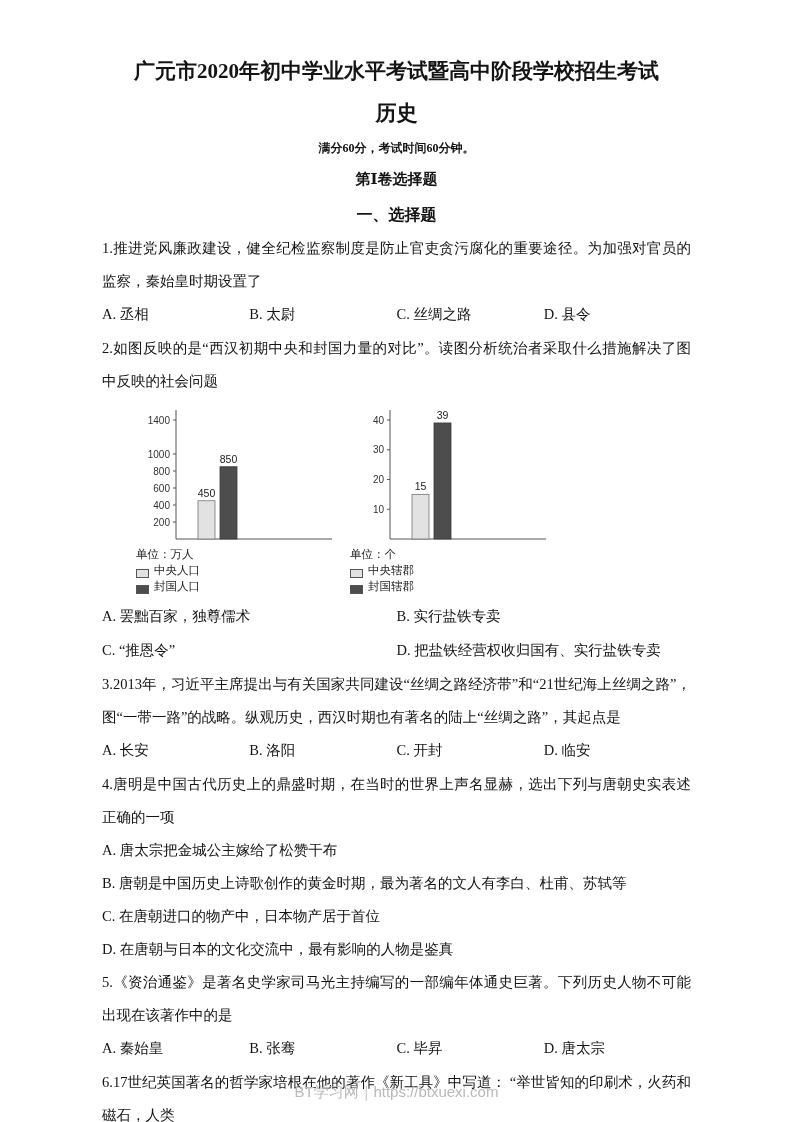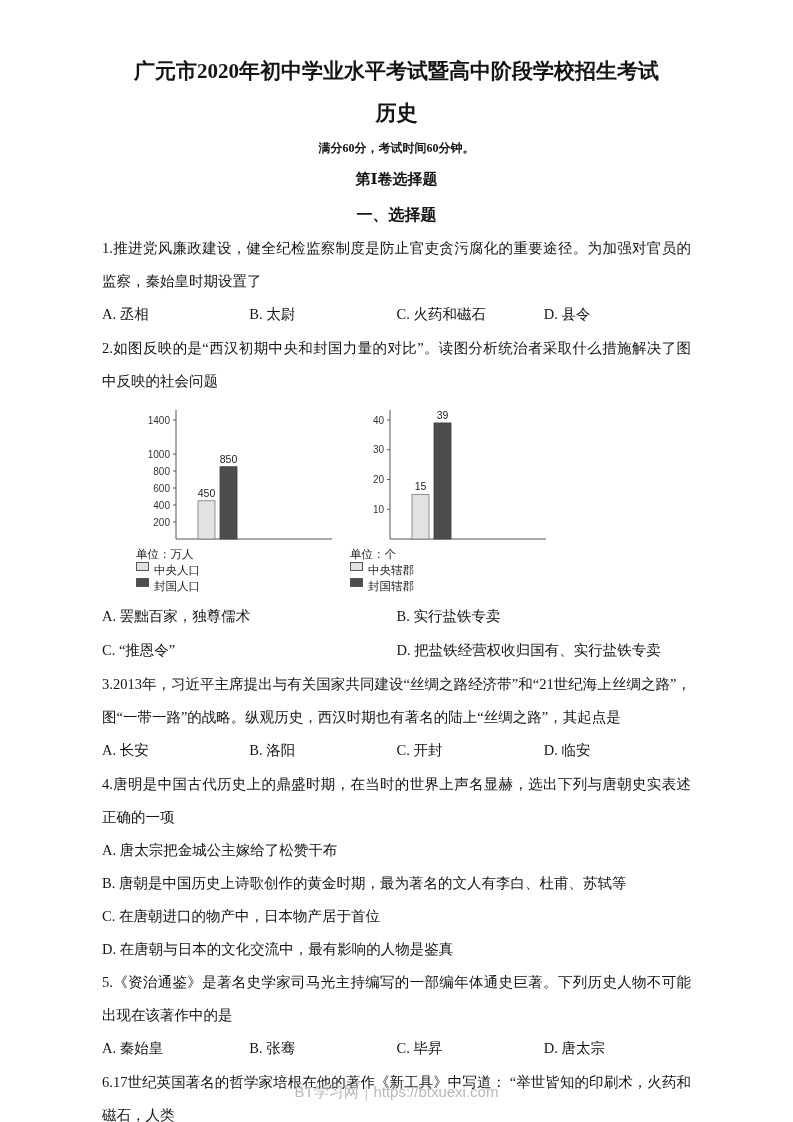--- a/index.html
+++ b/index.html
@@ -20,21 +20,21 @@
   .section-title{font-size:16px;line-height:30px;font-weight:bold;margin:0 0 2px 0;text-align:center;}
   p.stem{font-size:14.5px;line-height:33px;margin:0;text-align:justify;}
   .opt-row{display:grid;font-size:14.5px;line-height:33px;margin:0 0 1px 0;}
   .cols4{grid-template-columns:repeat(4,1fr);}
   .cols2{grid-template-columns:repeat(2,1fr);}
   .opt-line{font-size:14.5px;line-height:33px;}
   .charts{display:flex;gap:14px;margin:6px 0 6px 34px;}
   .chart-block{display:flex;flex-direction:column;}
   .legend{font-size:11.5px;line-height:16px;color:#222;margin-top:2px;
           font-family:"Liberation Sans","DejaVu Sans",sans-serif;}
-  .legend-item{display:flex;align-items:flex-start;}
+  .legend-item{display:flex;align-items:flex-end;}
   .sw{display:inline-block;width:13px;height:9px;margin-right:5px;border:1px solid #555;box-sizing:border-box;}
   .sw.light{background:#e2e2e2;}
   .sw.dark{background:#4d4d4d;}
   svg text{font-family:"Liberation Sans","DejaVu Sans",sans-serif;}
   .watermark{
     position:absolute;left:0;right:0;bottom:20px;
     text-align:center;color:#b9b9b9;font-size:15px;
     font-family:"Liberation Sans","DejaVu Sans",sans-serif;
   }
 </style>
@@ -46,21 +46,21 @@
   <h1 class="exam-title">广元市2020年初中学业水平考试暨高中阶段学校招生考试</h1>
   <h2 class="exam-subject">历史</h2>
   <h3 class="exam-info">满分60分，考试时间60分钟。</h3>
   <h4 class="part-title">第Ⅰ卷选择题</h4>
   <div class="section-title">一、选择题</div>
 
   <p class="stem">1.推进党风廉政建设，健全纪检监察制度是防止官吏贪污腐化的重要途径。为加强对官员的监察，秦始皇时期设置了</p>
   <div class="opt-row cols4">
     <span>A. 丞相</span>
     <span>B. 太尉</span>
-    <span>C. 火药和磁石</span>
+    <span>C. 丝绸之路</span>
     <span>D. 县令</span>
   </div>
 
   <p class="stem">2.如图反映的是“西汉初期中央和封国力量的对比”。读图分析统治者采取什么措施解决了图中反映的社会问题</p>
 
   <div class="charts">
     <div class="chart-block">
       <svg width="200" height="140">
           <line x1="40" y1="6" x2="40" y2="135" stroke="#555" stroke-width="1"></line>
           <line x1="40" y1="135" x2="196" y2="135" stroke="#555" stroke-width="1"></line>

